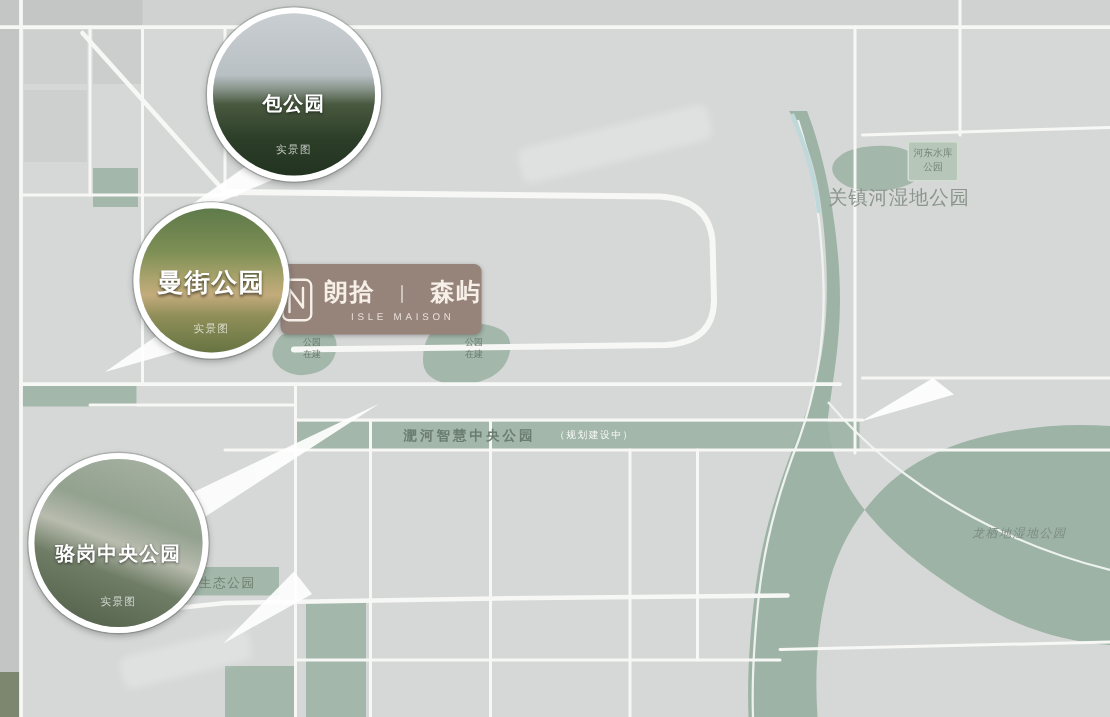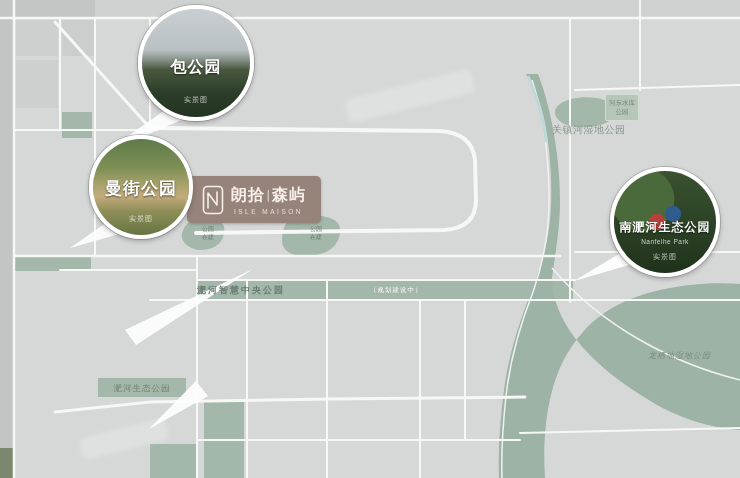--- a/index.html
+++ b/index.html
@@ -25,31 +25,31 @@
                            linear-gradient(180deg,#3a5230,#1f331c); }
   .circle .txt { position:absolute; left:0; right:0; text-align:center; color:#fff; }
   .circle .label   { bottom:36%; font-weight:bold; font-size:17px; letter-spacing:1px; text-shadow:0 1px 2px rgba(0,0,0,.6); }
   .circle .sub     { bottom:27%; font-size:6.5px; color:rgba(255,255,255,.75); letter-spacing:.5px; }
   .circle .caption { bottom:11%; font-size:7px; color:rgba(255,255,255,.7); letter-spacing:1px; }
 
   
   .marker { position:absolute; left:187px; top:176px; width:134px; height:47px; background:#96837a;
             border-radius:5px; box-shadow:0 1px 3px rgba(0,0,0,.25); display:flex; align-items:center;
             justify-content:center; gap:7px; color:#f6f0e8; }
-  .marker .cn { font-size:16px; font-weight:bold; letter-spacing:1px; display:flex; align-items:center; gap:0; }
+  .marker .cn { font-size:16px; font-weight:bold; letter-spacing:1px; display:flex; align-items:center; gap:15px; }
   .marker .cn .div { font-size:12px; opacity:.8; font-weight:normal; }
   .marker .en { font-size:6.5px; letter-spacing:2.5px; color:rgba(246,240,232,.85); margin-top:2px; text-align:center; }
 
   
   .mlabel { position:absolute; color:#6e7f73; white-space:nowrap; }
-  .l-smart { left:197px; top:284px; width:160px; text-align:left; font-size:9px; letter-spacing:2px; font-weight:bold; color:#6b7c70; }
+  .l-smart { left:197px; top:284px; width:160px; text-align:right; font-size:9px; letter-spacing:2px; font-weight:bold; color:#6b7c70; }
   .l-smart-note { left:370px; top:286px; font-size:6.5px; color:rgba(255,255,255,.9); letter-spacing:1px; }
   .l-eco   { left:98px; top:383px; width:88px; text-align:center; font-size:8.5px; letter-spacing:1px; color:#71皮; color:#71816f; }
   .l-longqidi { left:648px; top:350px; font-size:8px; color:#7d8c81; letter-spacing:1px;font-style:italic; }
-  .l-guanzhenhe { left:552px; top:123px; font-size:10px; color:#8b968e; letter-spacing:.5px; }
+  .l-guanzhenhe { left:552px; top:123px; font-size:13px; color:#8b968e; letter-spacing:.5px; }
   .chip { position:absolute; left:605px; top:94px; width:34px; height:27px; background:#b6c6b8;
           border:1px solid #d3ddd2; border-radius:2px; display:flex; flex-direction:column;
           align-items:center; justify-content:center; line-height:1.25; font-size:6.5px; color:#74847a; }
   .blob-label { position:absolute; text-align:center; font-size:6px; line-height:1.3; color:#6a7b6f; }
   .bl-left  { left:188px; top:226px; width:40px; }
   .bl-right { left:292px; top:226px; width:48px; }
 
   
   .wm { position:absolute; background:rgba(255,255,255,.22); border-radius:6px; transform:rotate(-14deg); filter:blur(2px); }
   .wm1 { left:345px; top:84px; width:130px; height:24px; }
@@ -162,32 +162,31 @@
         <span>朗拾</span>
           <span class="div">∣</span>
           <span>森屿</span>
       </div>
       <div class="en">ISLE MAISON</div>
     </div>
   </div>
 
   <div class="circle" style="left:138px;top:5px;width:116px;height:116px;">
     <div class="photo ph-bao"></div>
-    <div class="txt label" style="font-size:16px;">包公园</div>
+    <div class="txt label" style="font-size:13px;">包公园</div>
     <div class="txt caption">实景图</div>
   </div>
 
   <div class="circle" style="left:89px;top:135px;width:104px;height:104px;">
     <div class="photo ph-manjie"></div>
     <div class="txt label">曼街公园</div>
     <div class="txt caption">实景图</div>
   </div>
 
+  <div class="circle" style="left:19px;top:302px;width:120px;height:120px;">
+    <div class="photo ph-luogang"></div>
+    <div class="txt label" style="font-size:13px;">骆岗中央公园</div>
+    <div class="txt caption">实景图</div>
+  </div>
 
 
-  <div class="circle" style="left:610px;top:167px;width:110px;height:110px;">
-    <div class="photo ph-nanfeihe"></div>
-    <div class="txt label" style="font-size:12px;">南淝河生态公园</div>
-    <div class="txt sub">Nanfeihe Park</div>
-    <div class="txt caption">实景图</div>
-  </div>
 
 </div>
 
 </body></html>

